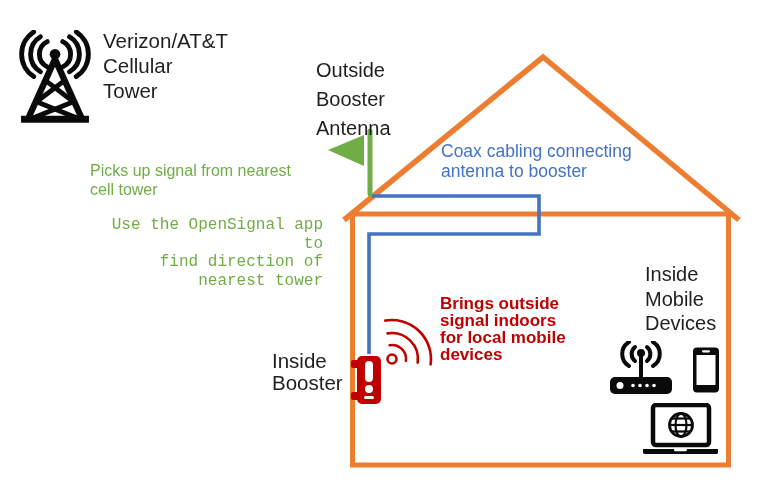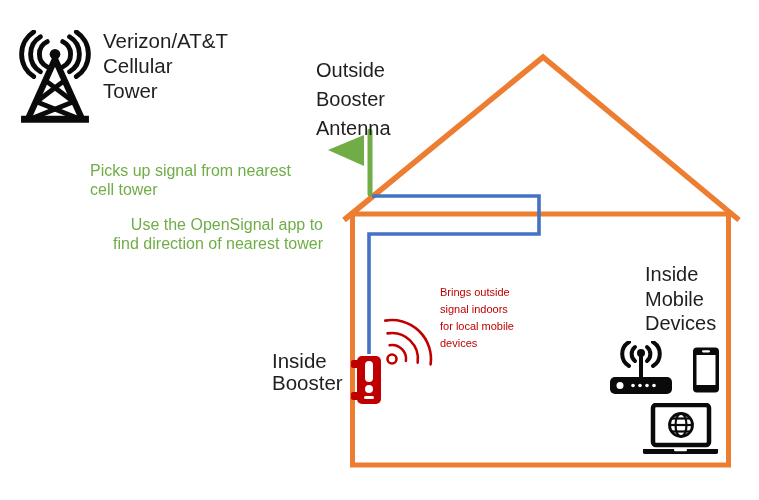--- a/index.html
+++ b/index.html
@@ -9,23 +9,23 @@
   #canvas{
     position:relative; width:759px; height:492px; background:#fff; overflow:hidden;
     font-family:"Liberation Sans", sans-serif;
   }
   .label{ position:absolute; white-space:pre-line; color:var(--ink); }
   .lbl-tower        { left:103px; top:28px;  font-size:20.5px; line-height:25px; }
   .lbl-antenna      { left:316px; top:56px;  font-size:20px;   line-height:29px; }
   .lbl-booster      { left:272px; top:350px; font-size:20.5px; line-height:22px; }
   .lbl-devices      { left:645px; top:262px; font-size:20px;   line-height:24.5px; }
   .note-pickup      { left:90px;  top:161px; width:228px; text-align:left; font-size:16px; line-height:19px; color:var(--green); }
-  .note-opensignal  { left:90px;  top:216px; width:233px; text-align:right; font-size:16px; line-height:18.5px; color:var(--green); }
+  .note-opensignal  { left:90px;  top:216px; width:233px; text-align:right; font-size:16px; line-height:18.5px; color:var(--green);font-family:Liberation Mono, monospace; }
   .note-coax        { left:441px; top:141px; font-size:17.5px; line-height:20px; color:var(--blue); }
-  .note-indoors     { left:440px; top:284px; font-size:11px; line-height:17px; color:var(--red); }
+  .note-indoors     { left:440px; top:295px; font-size:17px; line-height:17px; color:var(--red);font-weight:bold; }
   svg{ position:absolute; display:block; }
   .svg-main  { left:0;   top:0;   }
   .svg-tower { left:16px;  top:30px;  }
   .svg-router{ left:610px; top:341px; }
   .svg-phone { left:692px; top:347px; }
   .svg-laptop{ left:640px; top:403px; }
   .st-orange{ stroke:var(--orange); fill:none; }
   .st-blue  { stroke:var(--blue);   fill:none; }
   .st-green { stroke:var(--green);  fill:none; }
   .st-red   { stroke:var(--red);    fill:none; }
@@ -124,20 +124,22 @@
   <div class="label lbl-tower">Verizon/AT&amp;T
 Cellular
 Tower</div>
   <div class="label lbl-antenna">Outside
 Booster
 Antenna</div>
   <div class="label note-pickup">Picks up signal from nearest
 cell tower</div>
   <div class="label note-opensignal">Use the OpenSignal app to
 find direction of nearest tower</div>
+  <div class="label note-coax">Coax cabling connecting
+antenna to booster</div>
   <div class="label note-indoors">Brings outside
 signal indoors
 for local mobile
 devices</div>
   <div class="label lbl-booster">Inside
 Booster</div>
   <div class="label lbl-devices">Inside
 Mobile
 Devices</div>
 

